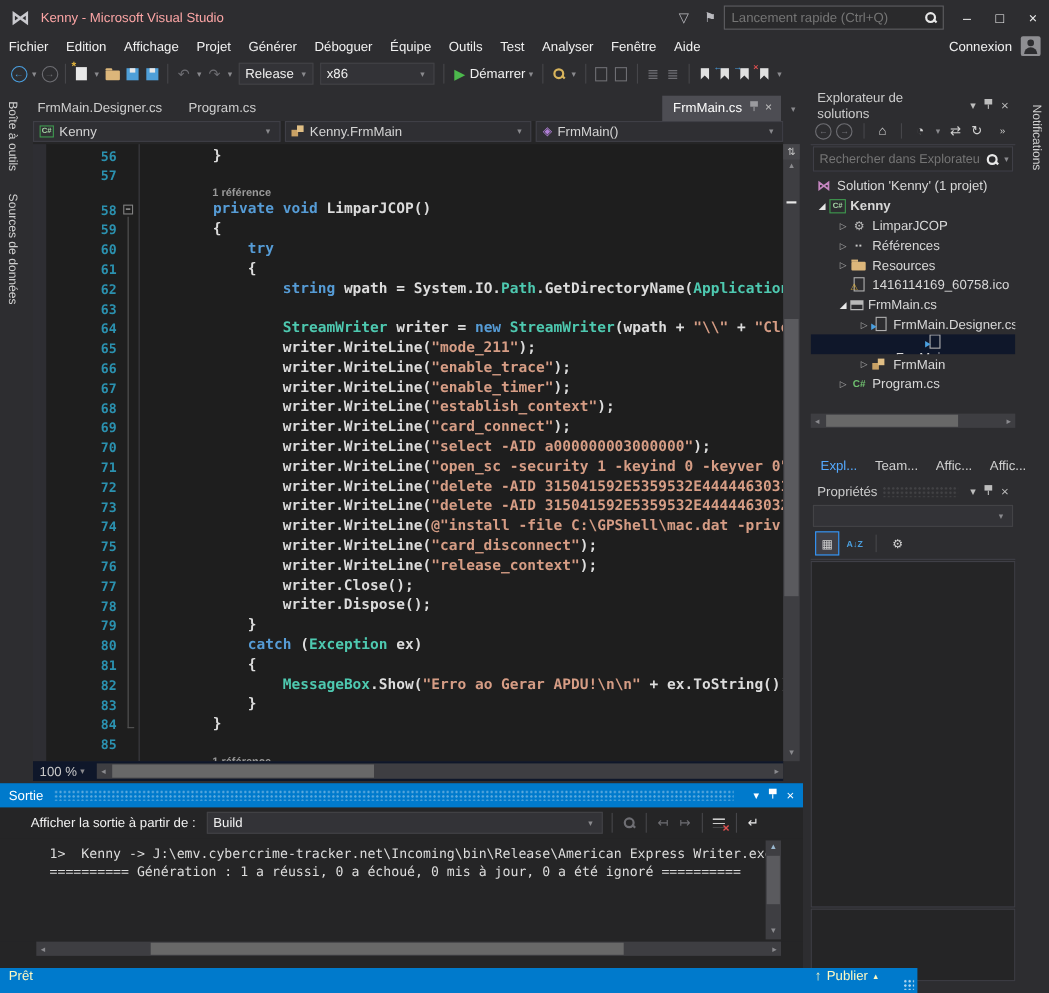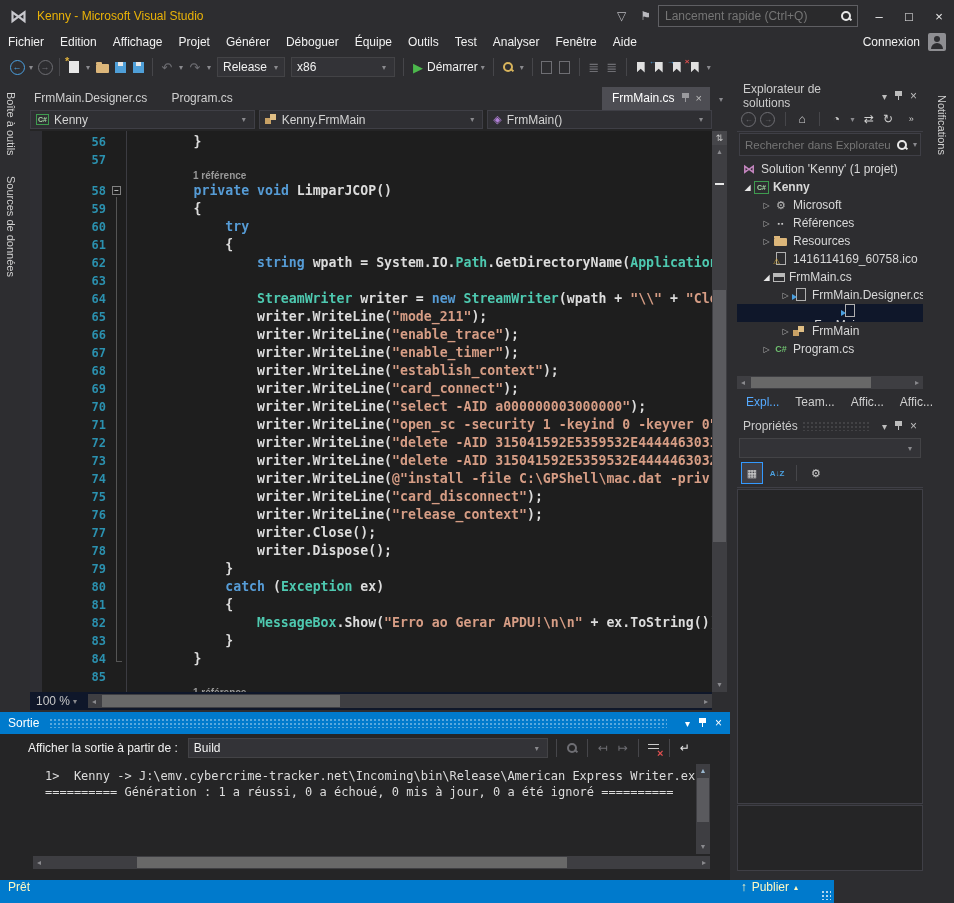--- a/index.html
+++ b/index.html
@@ -2,21 +2,21 @@
 <html><head>
 <meta charset="utf-8">
 <style>
   html,body{margin:0;padding:0;background:#1b1b1c;}
   #app{position:relative;width:954px;height:903px;background:#2d2d30;overflow:hidden;
        font-family:"Liberation Sans",sans-serif;font-size:12px;color:#f1f1f1;}
   .abs{position:absolute;}
   
   .titlebar{left:0;top:0;width:954px;height:32px;display:flex;align-items:center;}
   .vslogo{font-size:17px;color:#c9c9ce;margin:0 10px 0 10px;font-weight:bold;}
-  .apptitle{color:#eab308;font-size:12px;}
+  .apptitle{color:#fca5a5;font-size:12px;}
   .tb-spacer{flex:1;}
   .tb-ic{color:#b9b9be;font-size:12px;margin:0 7px;cursor:default;}
   .quicklaunch{width:198px;height:20px;background:#2a2a2c;border:1px solid #5f5f63;
     display:flex;align-items:center;margin-right:6px;}
   .quicklaunch input{flex:1;background:transparent;border:none;outline:none;color:#999;
     font-family:"Liberation Sans",sans-serif;font-size:12px;padding:0 6px;}
   .winbtn{width:30px;height:24px;display:flex;align-items:center;justify-content:center;
     color:#ededed;font-size:13px;}
   
   .i-mag{position:relative;width:12px;height:12px;display:inline-block;flex:none;}
@@ -161,21 +161,21 @@
   .tico-file-warning::before{content:"";position:absolute;left:3px;top:0;width:8px;height:11px;border:1px solid #b0b0b0;}
   .tico-file-warning::after{content:"⚠";position:absolute;left:0px;top:5px;font-size:8px;color:#e0b23c;}
   .tico-form{border:1px solid #b9b9b9;border-top:4px solid #b9b9b9;width:12px;height:9px;margin-top:1px;box-sizing:border-box;}
   .tico-file-code::before{content:"";position:absolute;left:4px;top:0;width:8px;height:11px;border:1px solid #b0b0b0;}
   .tico-file-code::after{content:"";position:absolute;left:0;top:6px;width:0;height:0;
     border-left:5px solid #4ba0e0;border-top:3px solid transparent;border-bottom:3px solid transparent;}
   .tico-class::before{content:"";position:absolute;left:1px;top:6px;width:6px;height:6px;background:#c8a165;}
   .tico-class::after{content:"";position:absolute;left:6px;top:2px;width:6px;height:6px;background:#e0be84;}
   .tico-csharp-file{color:#6fbf6f;font-size:9px;font-weight:bold;}
   .se-hsb{position:relative;height:13px;background:#3e3e42;margin-top:18px;}
-  .panel-tabs{display:flex;height:26px;align-items:center;gap:2px;padding-left:2px;}
+  .panel-tabs{display:flex;height:26px;align-items:center;gap:2px;padding-left:2px;margin-top:21px;}
   .ptab{padding:4px 7px;color:#cfcfcf;cursor:default;}
   .ptab.active{color:#55aaff;}
   .prop-combo{height:20px;margin:1px 2px;}
   .prop-toolbar{height:28px;display:flex;align-items:center;gap:4px;padding-left:4px;border-bottom:1px solid #3f3f46;}
   .pt-ic{display:inline-flex;width:20px;height:20px;align-items:center;justify-content:center;font-size:11px;color:#d0d0d0;}
   .pt-ic.selbox{border:1px solid #3399ff;background:#3f3f46;}
   .az{font-size:8px;font-weight:bold;color:#d0d0d0;}
   .az span{color:#4ba0e0;}
   .prop-empty{border:1px solid #3f3f46;background:#252526;}
   
@@ -483,21 +483,21 @@
           <span>Solution 'Kenny' (1 projet)</span>
         </div>
         <div class="trow" style="padding-left: 4px;">
           <span class="exp open">◢</span>
           <span class="tico tico-csharp-project">C#</span>
           <span style="font-weight: bold;">Kenny</span>
         </div>
         <div class="trow" style="padding-left: 23px;">
           <span class="exp">▷</span>
           <span class="tico tico-wrench">⚙</span>
-          <span>Microsoft</span>
+          <span>LimparJCOP</span>
         </div>
         <div class="trow" style="padding-left: 23px;">
           <span class="exp">▷</span>
           <span class="tico tico-references">▪▪</span>
           <span>Références</span>
         </div>
         <div class="trow" style="padding-left: 23px;">
           <span class="exp">▷</span>
           <span class="tico tico-folder"></span>
           <span>Resources</span>

